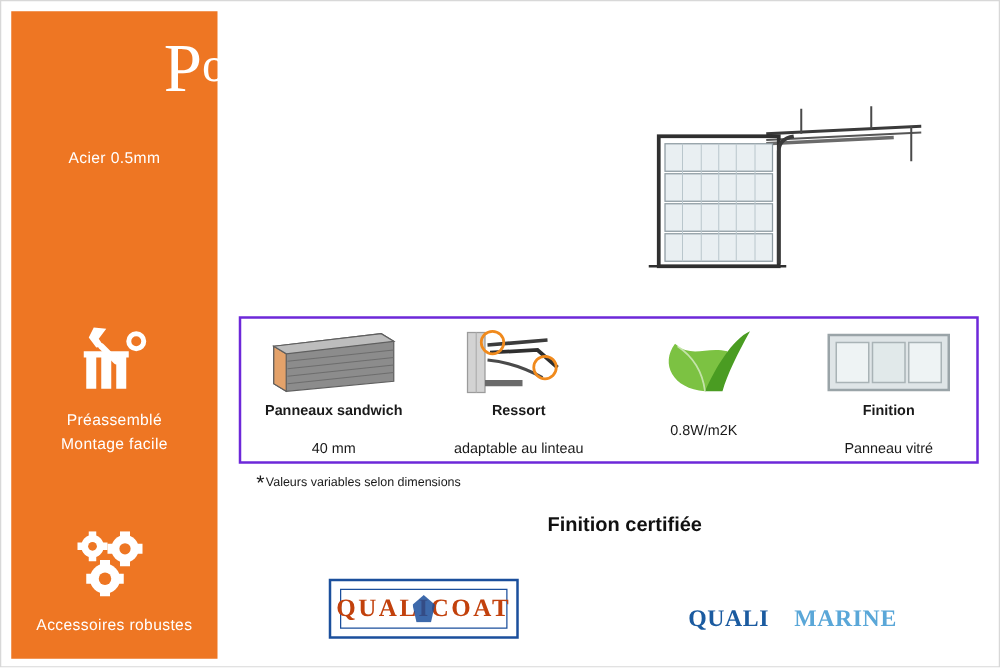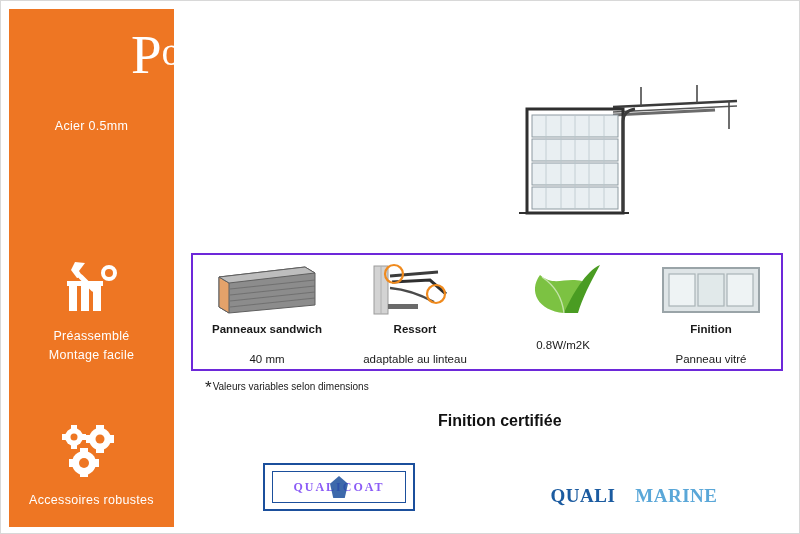--- a/index.html
+++ b/index.html
@@ -183,24 +183,24 @@
   .logo-qualicoat .inner {
     width: 132px;
     height: 30px;
     border: 1px solid #1b4f9c;
     display: flex;
     align-items: center;
     justify-content: center;
     position: relative;
   }
   .logo-qualicoat .txt {
-    font-size: 12px;
+    font-size: 20px;
     font-weight: bold;
     letter-spacing: 2px;
-    color: #8b5cf6;
+    color: #c2410c;
     font-family: "Liberation Serif", serif;
   }
   .logo-qualicoat .mark {
     position: absolute;
     left: 50%;
     top: 50%;
     transform: translate(-50%,-50%);
     width: 18px;
     height: 22px;
     background: #1b4f9c;

